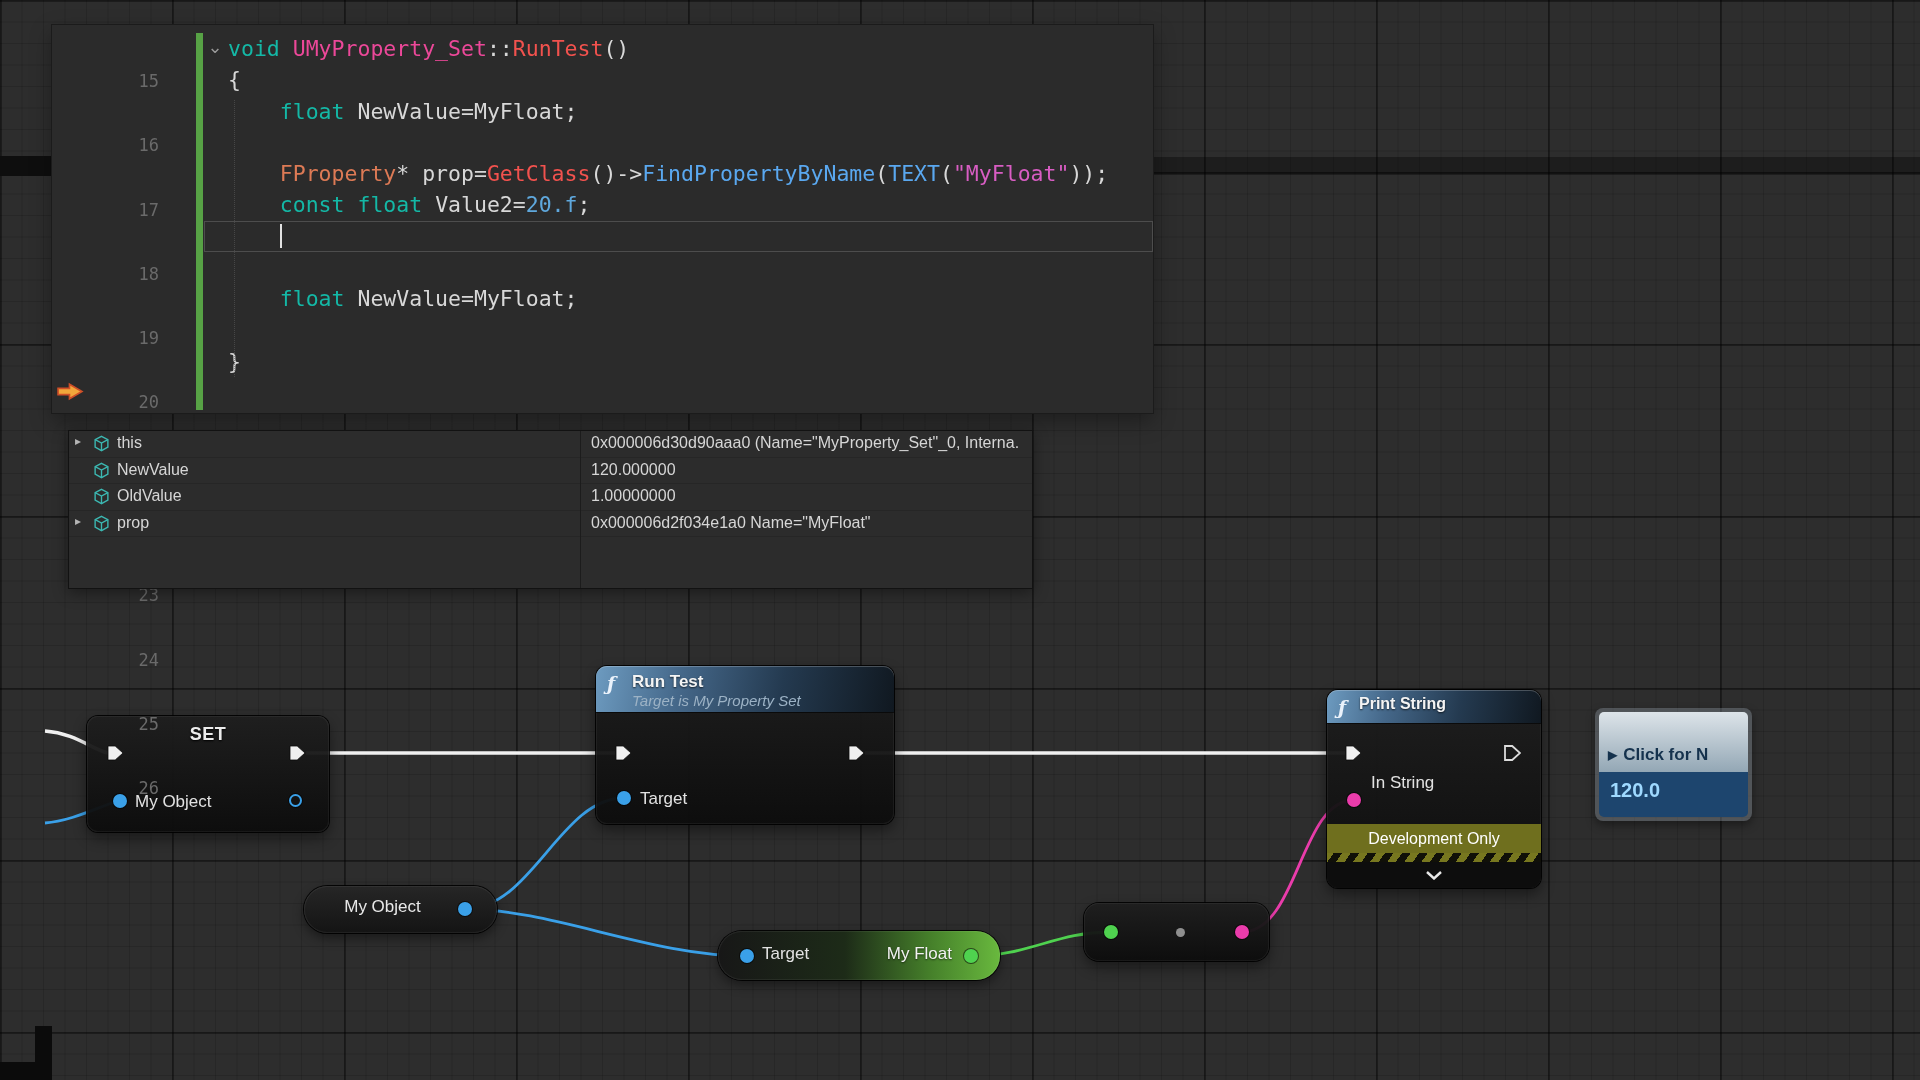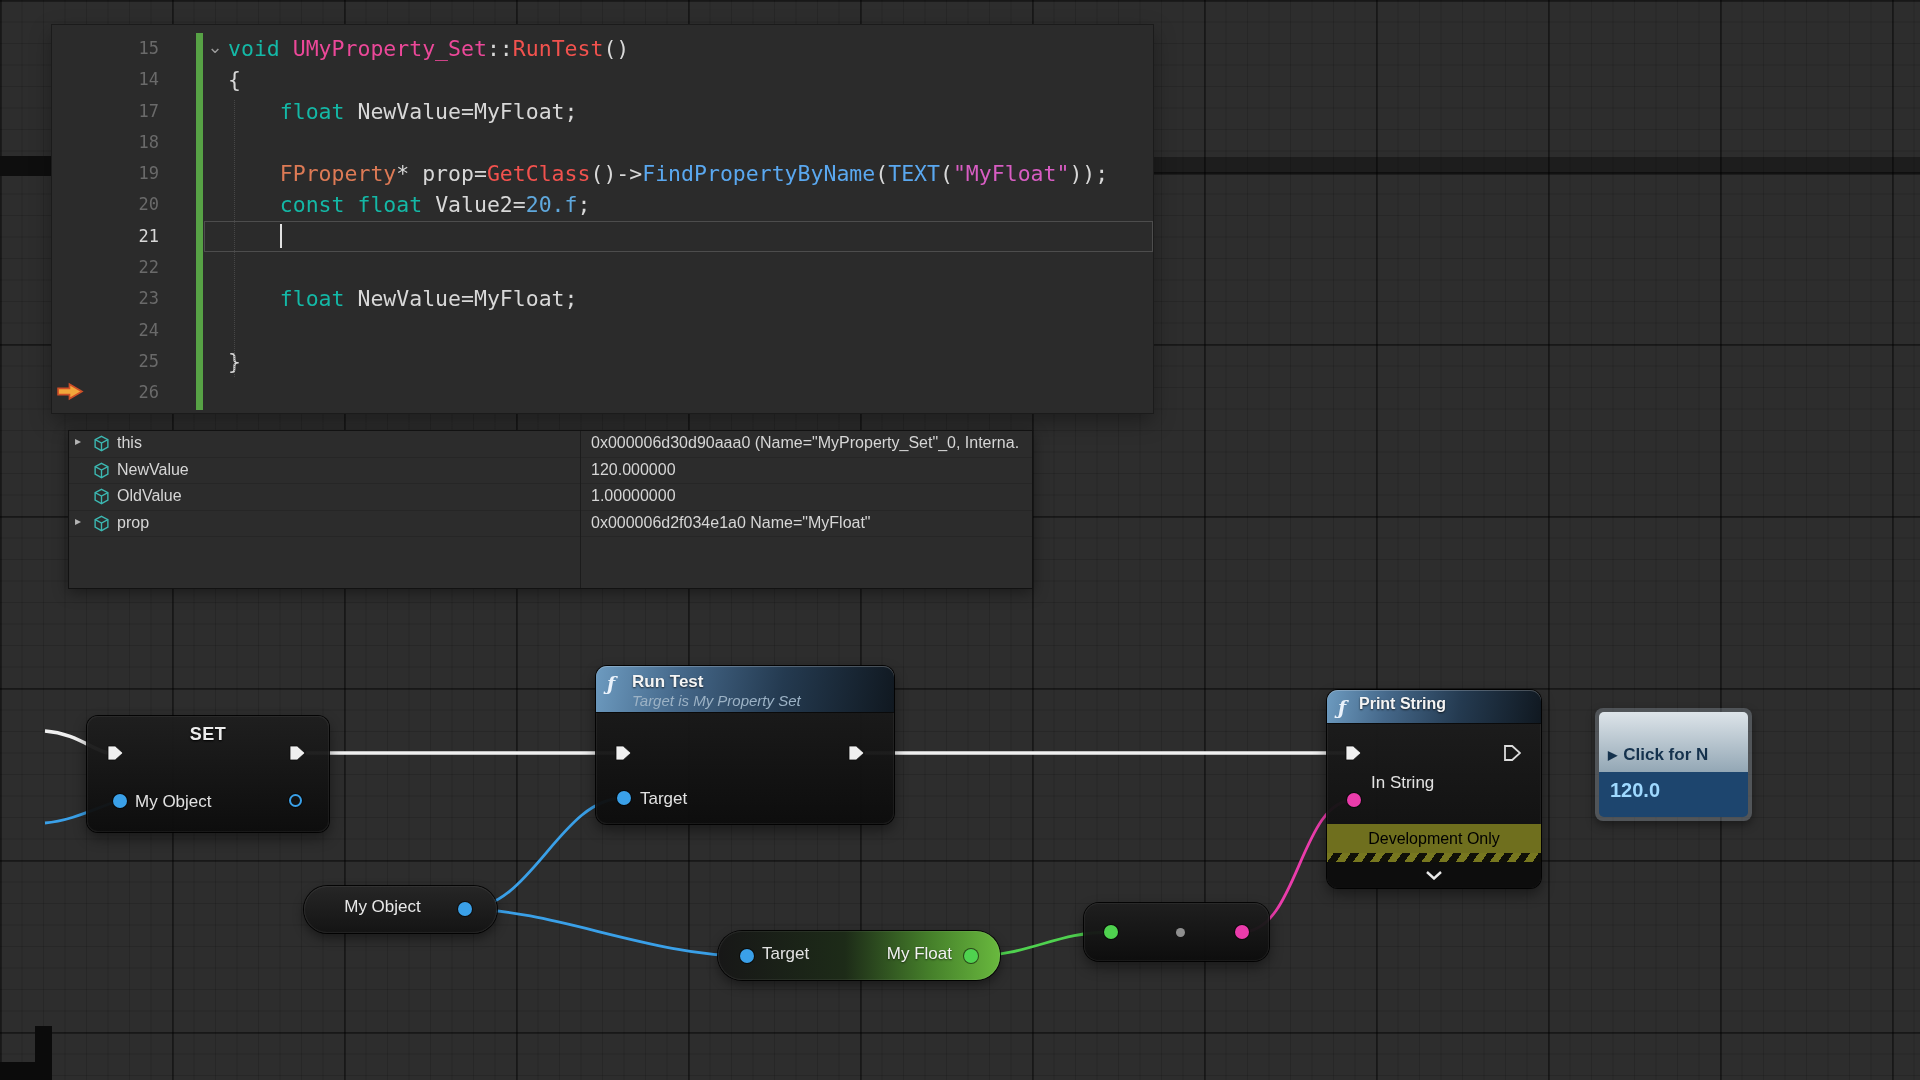--- a/index.html
+++ b/index.html
@@ -27,21 +27,21 @@
   .w-exec{stroke:var(--c-exec);stroke-width:3.6px;}
   .w-obj{stroke:var(--c-object);stroke-width:2.8px;}
   .w-float{stroke:var(--c-float);stroke-width:2.8px;}
   .w-str{stroke:var(--c-string);stroke-width:2.8px;}
 
   
   #editor{position:absolute;left:52px;top:25px;width:1101px;height:388px;background:#2b2b2b;
     z-index:4;box-shadow:0 0 0 1px #1b1b1b,0 8px 20px rgba(0,0,0,.35);}
   #gutter{position:absolute;left:0;top:8px;width:152px;}
   .gutter-line{height:31.3px;line-height:31.3px;width:107px;text-align:right;
-    font:17px/31.3px "DejaVu Sans Mono",monospace;color:#6a6a6a;}
+    font:17px/31.3px "DejaVu Sans Mono",monospace;color:#6a6a6a;margin-top:33px;}
   .gutter-line.current{color:#d8d8d8;}
   #change-bar{position:absolute;left:144px;top:8px;width:7px;height:377px;background:#57a245;}
   #code-lines{position:absolute;left:152px;top:8px;right:0;}
   .code-line{height:31.3px;white-space:pre;padding-left:24px;
     font:21.5px/31.3px "DejaVu Sans Mono",monospace;color:#d8d8d8;}
   .code-line.current{box-shadow:inset 0 0 0 1px #4d4d4d;}
   .tok-kw{color:#14b8a6}.tok-type{color:#ec4899}.tok-err{color:#f2524e}
   .tok-cls{color:#dd7a55}.tok-fn{color:#5aa8f0}.tok-str{color:#d85dc3}
   .tok-num{color:#5fa8dd}.tok-plain{color:#d8d8d8}
   #fold-chevron{position:absolute;left:153px;top:8px;width:20px;height:31.3px;line-height:29px;
@@ -94,21 +94,21 @@
   #rt-target-pin{left:21px;top:125px;background:var(--c-object);}
   #rt-target-label{left:44px;top:123px;}
 
   #node-print{left:1327px;top:690px;width:214px;height:198px;}
   #ps-header{height:33px;}
   #ps-title{top:5px;left:32px;font-size:16px;}
   #ps-exec-in{left:18px;top:55px;} #ps-exec-out{left:177px;top:55px;}
   #ps-instring-pin{left:20px;top:103px;background:var(--c-string);}
   #ps-instring-label{left:44px;top:83px;text-align:center;}
   #ps-banner{position:absolute;left:0;right:0;top:134px;height:29px;background:#6f6f1e;
-    color:#000000;font-size:16px;text-align:center;line-height:29px;}
+    color:#ffffff;font-size:16px;text-align:center;line-height:29px;}
   #ps-stripes{position:absolute;left:0;right:0;top:163px;height:9px;
     background:repeating-linear-gradient(-55deg,#101008 0 7px,#77771f 7px 14px);}
   #ps-footer{position:absolute;left:0;right:0;top:172px;height:26px;background:rgba(14,14,14,.95);
     border-radius:0 0 11px 11px;}
   #ps-chevron{position:absolute;left:50%;top:9px;margin-left:-8px;}
 
   #node-bubble{position:absolute;left:1595px;top:708px;width:157px;height:113px;z-index:2;
     border-radius:8px;background:rgba(150,160,172,.35);box-shadow:0 4px 10px rgba(0,0,0,.4);}
   #bubble-top{position:absolute;left:4px;right:4px;top:4px;height:60px;border-radius:5px 5px 0 0;
     background:linear-gradient(180deg,#dde4e9,#93a7b5);display:flex;align-items:flex-end;
@@ -154,21 +154,21 @@
   <path class="w-obj" d="M 45 823 C 72 821, 98 807, 118 801"></path>
   <path class="w-obj" d="M 465 909 C 532 909, 560 798, 624 798"></path>
   <path class="w-obj" d="M 465 909 C 552 909, 650 956, 747 956"></path>
   <path class="w-float" d="M 971 956 C 1030 956, 1055 932, 1111 932"></path>
   <path class="w-str" d="M 1242 932 C 1298 932, 1300 800, 1354 800"></path>
 </svg>
 
 <div id="editor">
   <div id="gutter">
       <div class="gutter-line">15</div>
-      <div class="gutter-line">14</div>
+      <div class="gutter-line">16</div>
       <div class="gutter-line">17</div>
       <div class="gutter-line">18</div>
       <div class="gutter-line">19</div>
       <div class="gutter-line">20</div>
       <div class="gutter-line current">21</div>
       <div class="gutter-line">22</div>
       <div class="gutter-line">23</div>
       <div class="gutter-line">24</div>
       <div class="gutter-line">25</div>
       <div class="gutter-line">26</div>

